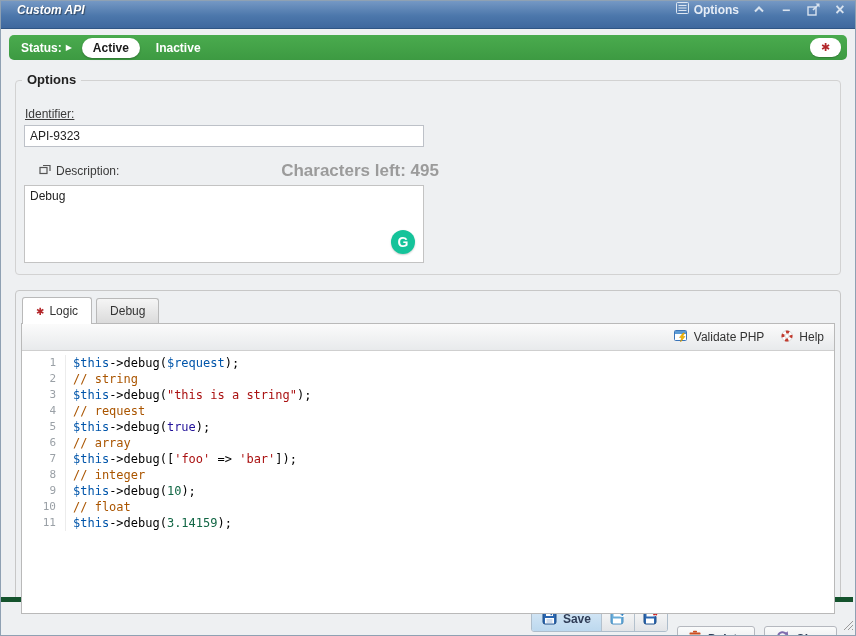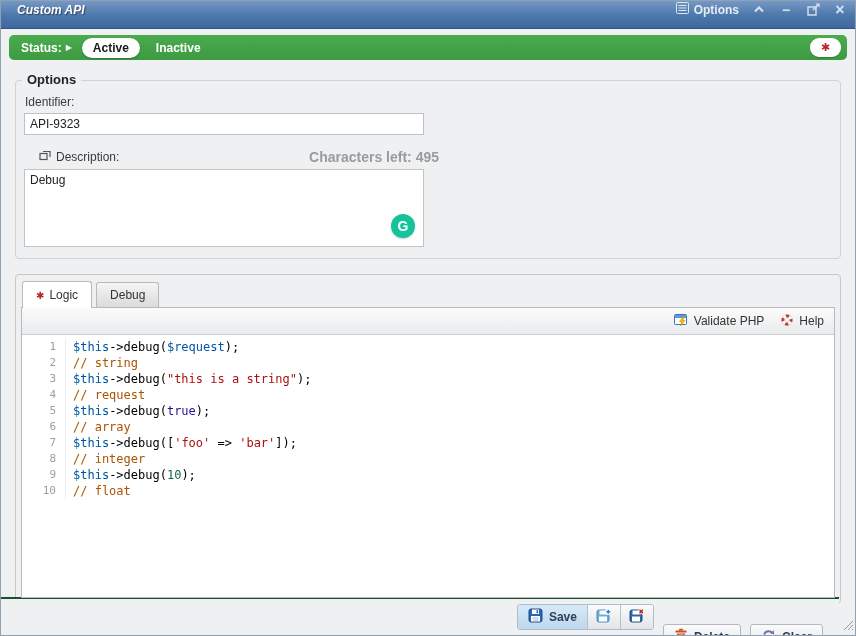--- a/index.html
+++ b/index.html
@@ -35,27 +35,27 @@
   .status-spacer { flex:1; }
   .asterisk-btn { background:#fff; border:none; border-radius:9px; width:31px; height:19px;
                   color:#b3262a; font-size:11px; line-height:19px; text-align:center;
                   cursor:pointer; box-shadow:0 1px 1px rgba(0,0,0,.2); }
 
   
   .fieldset { position:relative; margin:20px 14px 0; border:1px solid #d2d2d2;
               border-radius:4px; padding:14px 8px 8px; }
   .legend { position:absolute; top:-9px; left:6px; background:#eef0f2; padding:0 5px;
             font-weight:bold; font-size:13px; color:#222; }
-  .field-label { color:#3a3a3a; margin:0 0 4px 1px; }
+  .field-label { color:#3a3a3a; margin:12px 0 4px 1px;text-decoration:underline; }
   .text-input { width:400px; height:22px; border:1px solid #bdc1c8; background:#fff;
                 padding:0 5px; font-family:"Liberation Sans",sans-serif; font-size:12px; color:#222; }
   .desc-row { width:400px; display:flex; align-items:center; justify-content:space-between;
               margin:14px 0 4px 15px; }
   .desc-label { display:flex; align-items:center; gap:5px; color:#3a3a3a; }
-  .chars-left { color:#9b9b9b; font-weight:bold; font-size:14px; }
+  .chars-left { color:#9b9b9b; font-weight:bold; font-size:17px; }
   .textarea-wrap { position:relative; width:400px; }
   .desc-textarea { width:400px; height:78px; border:1px solid #c3c3c3; background:#fff;
                    resize:none; padding:3px 5px; font-family:"Liberation Sans",sans-serif;
                    font-size:12px; color:#222; }
   .grammarly-badge { position:absolute; right:9px; bottom:12px; width:24px; height:24px;
                      border-radius:50%; background:#15c39a; color:#fff; font-weight:bold;
                      font-size:14px; text-align:center; line-height:24px; cursor:pointer;
                      box-shadow:0 1px 2px rgba(0,0,0,.2); }
 
   
@@ -78,22 +78,22 @@
   .code-area { flex:1; overflow:hidden; background:#fff; padding-top:4px;
                font-family:"DejaVu Sans Mono", monospace; font-size:12px; }
   .code-line { display:flex; line-height:16px; white-space:pre; }
   .ln { width:44px; text-align:right; padding-right:9px; color:#9aa0a6;
         border-right:1px solid #ececec; flex:0 0 44px; font-size:11px; }
   .code-text { padding-left:7px; }
   .c-var { color:#0055aa; } .c-str { color:#aa1111; } .c-com { color:#aa5500; }
   .c-atom { color:#221199; } .c-num { color:#116644; } .c-pl { color:#000; }
 
   
-  .footer { position:absolute; left:0; right:16px; bottom:0; height:38px;
-            border-top:2px solid #14532d; background:#eef0f2;
+  .footer { position:absolute; left:0; right:2px; bottom:0; height:38px;
+            border-top:5px solid #14532d; background:#eef0f2;
             display:flex; align-items:center; justify-content:flex-end;
             padding-right:16px; gap:9px; }
   .btn { height:26px; display:flex; align-items:center; gap:6px; padding:0 10px;
          border:1px solid #b5b8bf; border-radius:3px; cursor:pointer;
          background:linear-gradient(#fafbfb,#e2e4e7); color:#2f3d57; font-weight:bold;
          font-size:12px;margin-top:40px; }
   .btn-group { display:flex; height:26px; border:1px solid #aebdcb; border-radius:3px;
                overflow:hidden; }
   .btn-group .seg { display:flex; align-items:center; gap:6px; padding:0 10px;
                     background:linear-gradient(#fafbfb,#e2e4e7); cursor:pointer;
@@ -208,20 +208,21 @@
             <div class="code-line"><span class="ln">1</span><span class="code-text"><span class="c-var">$this</span><span class="c-pl">-&gt;debug(</span><span class="c-var">$request</span><span class="c-pl">);</span></span></div>
             <div class="code-line"><span class="ln">2</span><span class="code-text"><span class="c-com">// string</span></span></div>
             <div class="code-line"><span class="ln">3</span><span class="code-text"><span class="c-var">$this</span><span class="c-pl">-&gt;debug(</span><span class="c-str">"this is a string"</span><span class="c-pl">);</span></span></div>
             <div class="code-line"><span class="ln">4</span><span class="code-text"><span class="c-com">// request</span></span></div>
             <div class="code-line"><span class="ln">5</span><span class="code-text"><span class="c-var">$this</span><span class="c-pl">-&gt;debug(</span><span class="c-atom">true</span><span class="c-pl">);</span></span></div>
             <div class="code-line"><span class="ln">6</span><span class="code-text"><span class="c-com">// array</span></span></div>
             <div class="code-line"><span class="ln">7</span><span class="code-text"><span class="c-var">$this</span><span class="c-pl">-&gt;debug([</span><span class="c-str">'foo'</span><span class="c-pl"> =&gt; </span><span class="c-str">'bar'</span><span class="c-pl">]);</span></span></div>
             <div class="code-line"><span class="ln">8</span><span class="code-text"><span class="c-com">// integer</span></span></div>
             <div class="code-line"><span class="ln">9</span><span class="code-text"><span class="c-var">$this</span><span class="c-pl">-&gt;debug(</span><span class="c-num">10</span><span class="c-pl">);</span></span></div>
             <div class="code-line"><span class="ln">10</span><span class="code-text"><span class="c-com">// float</span></span></div>
+            <div class="code-line"><span class="ln">11</span><span class="code-text"><span class="c-var">$this</span><span class="c-pl">-&gt;debug(</span><span class="c-num">3.14159</span><span class="c-pl">);</span></span></div>
           </div>
       </div>
     </div>
   </div>
 
   <div class="footer">
     <div class="btn-group">
       <div class="seg primary">
         <span>
           <svg width="15" height="15" viewBox="0 0 15 15">

